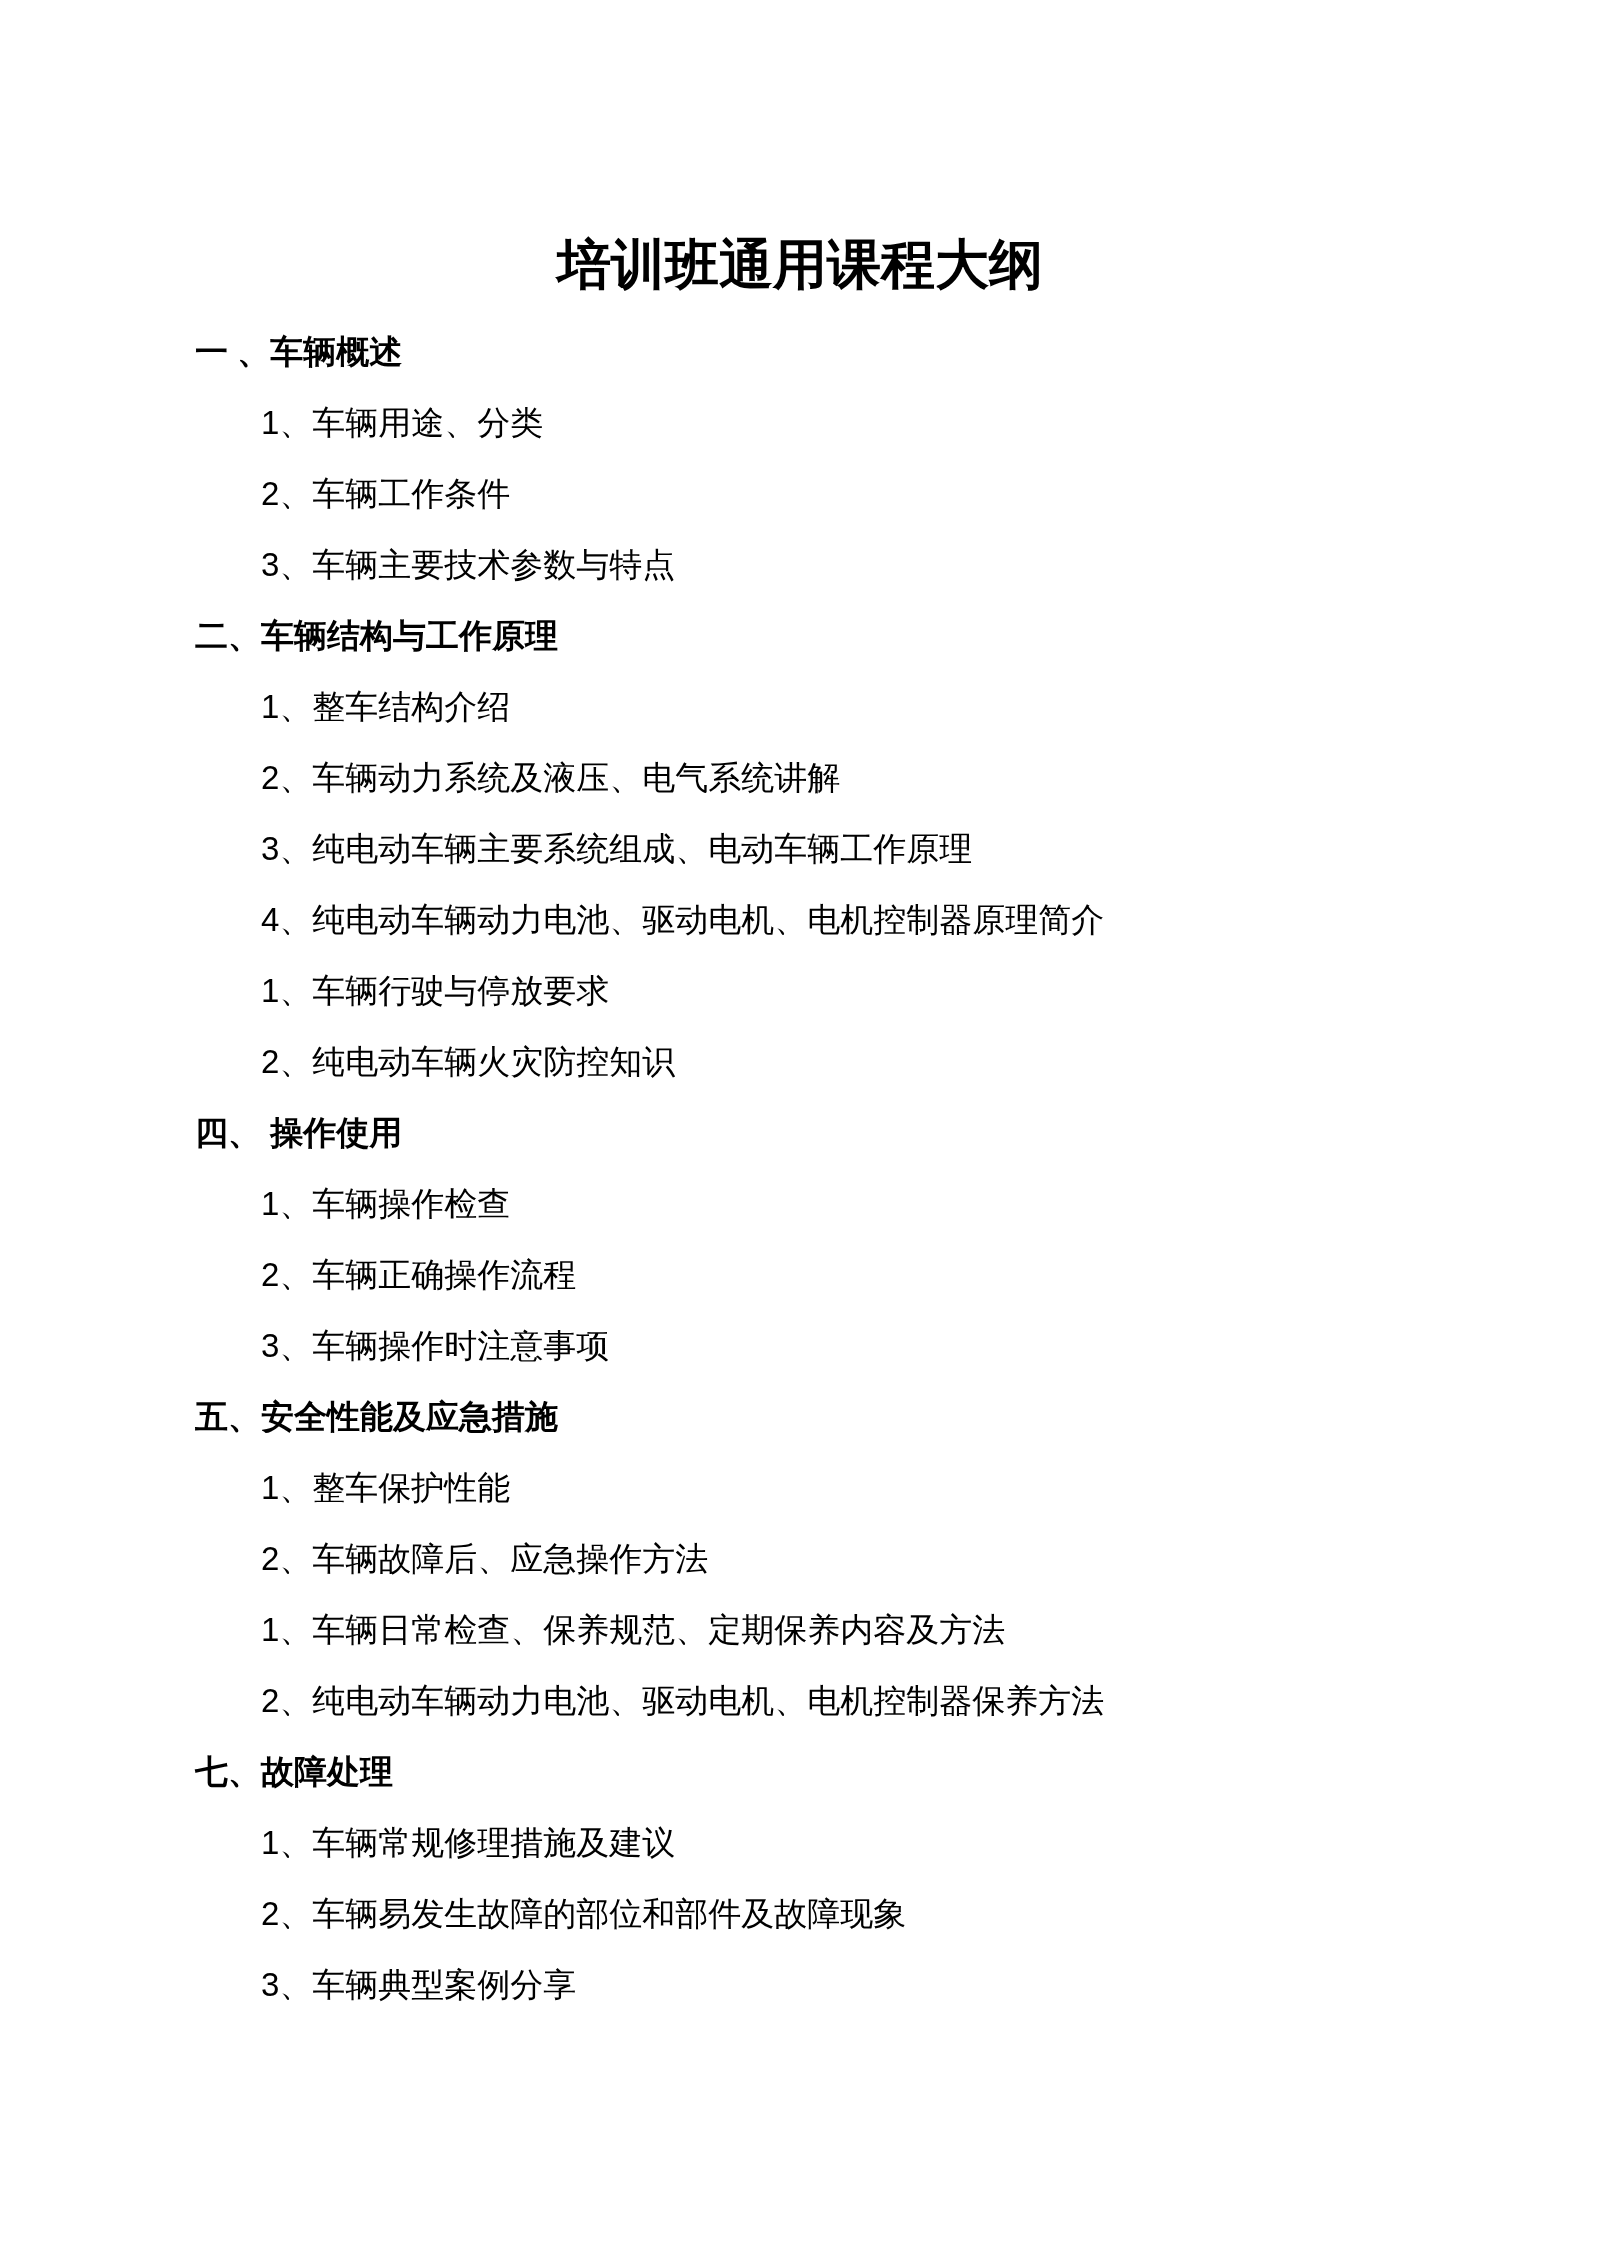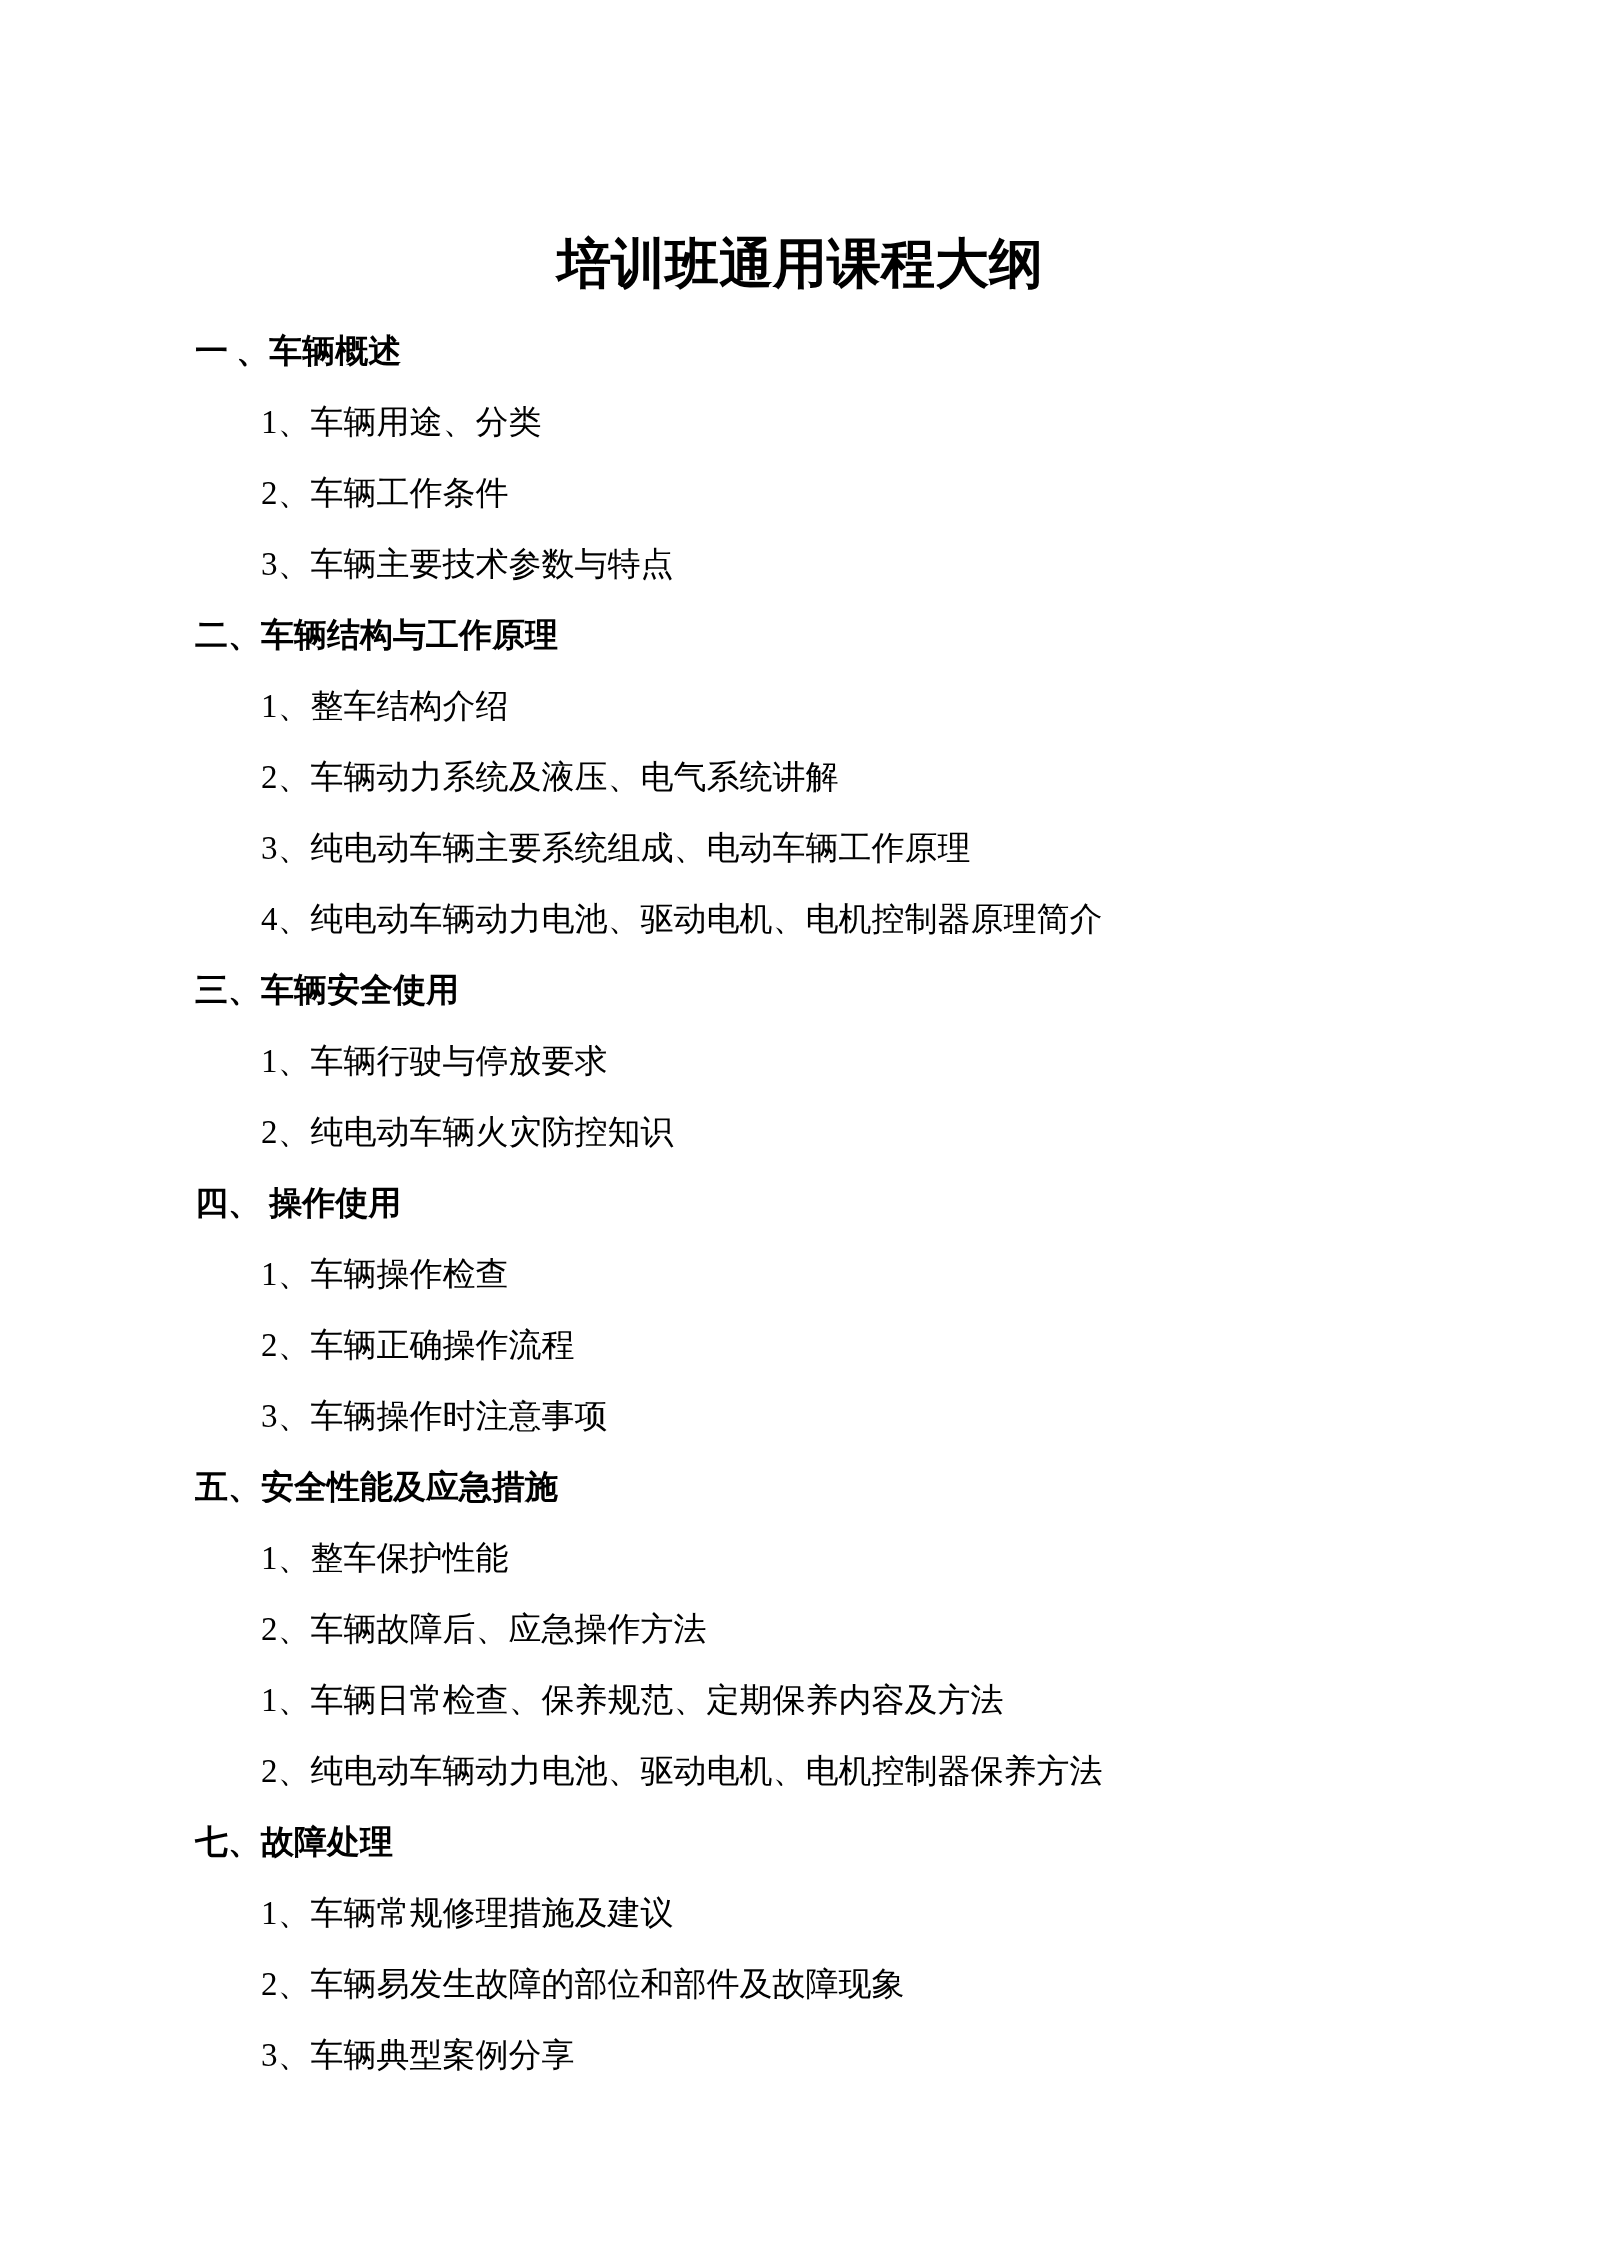--- a/index.html
+++ b/index.html
@@ -6,21 +6,21 @@
     margin: 0;
     padding: 0;
     background: #ffffff;
   }
   .page {
     position: relative;
     width: 1600px;
     height: 2263px;
     background: #ffffff;
     color: #000000;
-    font-family: Liberation Serif, serif;
+    font-family: Liberation Sans, sans-serif;
     overflow: hidden;
   }
   .doc-title {
     margin: 0;
     padding-top: 233px;
     text-align: center;
     font-size: 54px;
     line-height: 62px;
     font-weight: bold;
     white-space: pre;
@@ -54,21 +54,20 @@
     <p class="outline-item">1、车辆用途、分类</p>
     <p class="outline-item">2、车辆工作条件</p>
     <p class="outline-item">3、车辆主要技术参数与特点</p>
 
     <p class="section-heading">二、车辆结构与工作原理</p>
     <p class="outline-item">1、整车结构介绍</p>
     <p class="outline-item">2、车辆动力系统及液压、电气系统讲解</p>
     <p class="outline-item">3、纯电动车辆主要系统组成、电动车辆工作原理</p>
     <p class="outline-item">4、纯电动车辆动力电池、驱动电机、电机控制器原理简介</p>
 
-    <p class="section-heading">三、车辆安全使用</p>
     <p class="outline-item">1、车辆行驶与停放要求</p>
     <p class="outline-item">2、纯电动车辆火灾防控知识</p>
 
     <p class="section-heading">四、 操作使用</p>
     <p class="outline-item">1、车辆操作检查</p>
     <p class="outline-item">2、车辆正确操作流程</p>
     <p class="outline-item">3、车辆操作时注意事项</p>
 
     <p class="section-heading">五、安全性能及应急措施</p>
     <p class="outline-item">1、整车保护性能</p>

